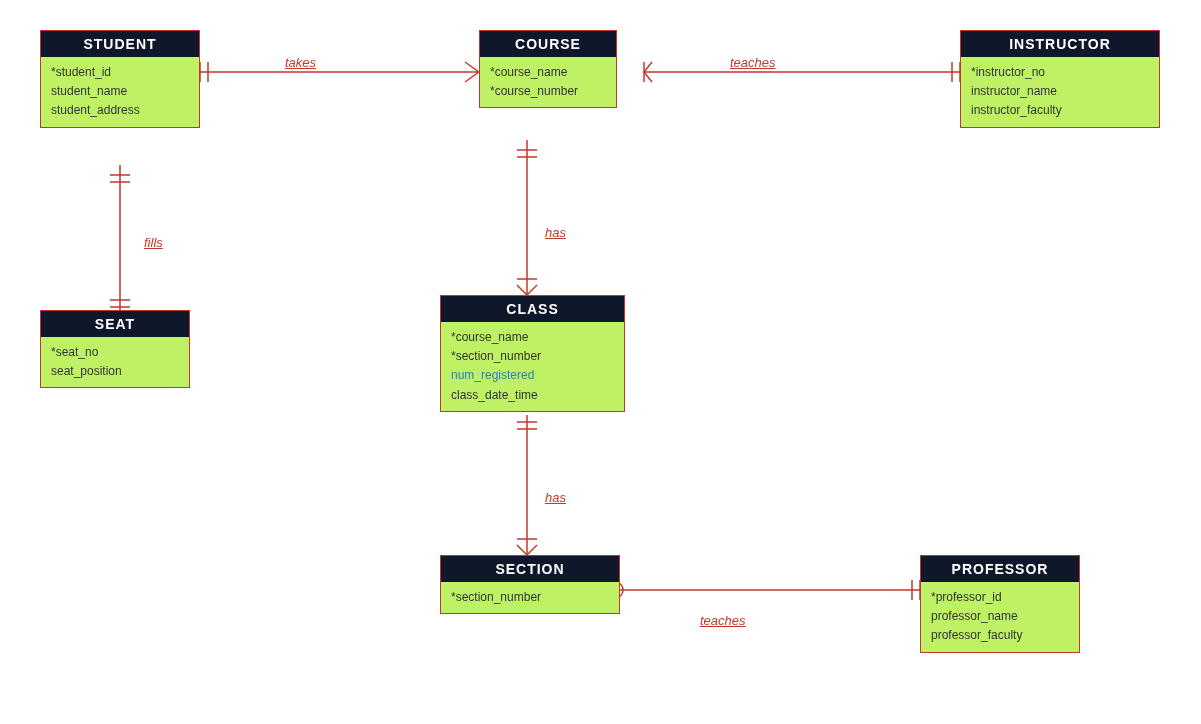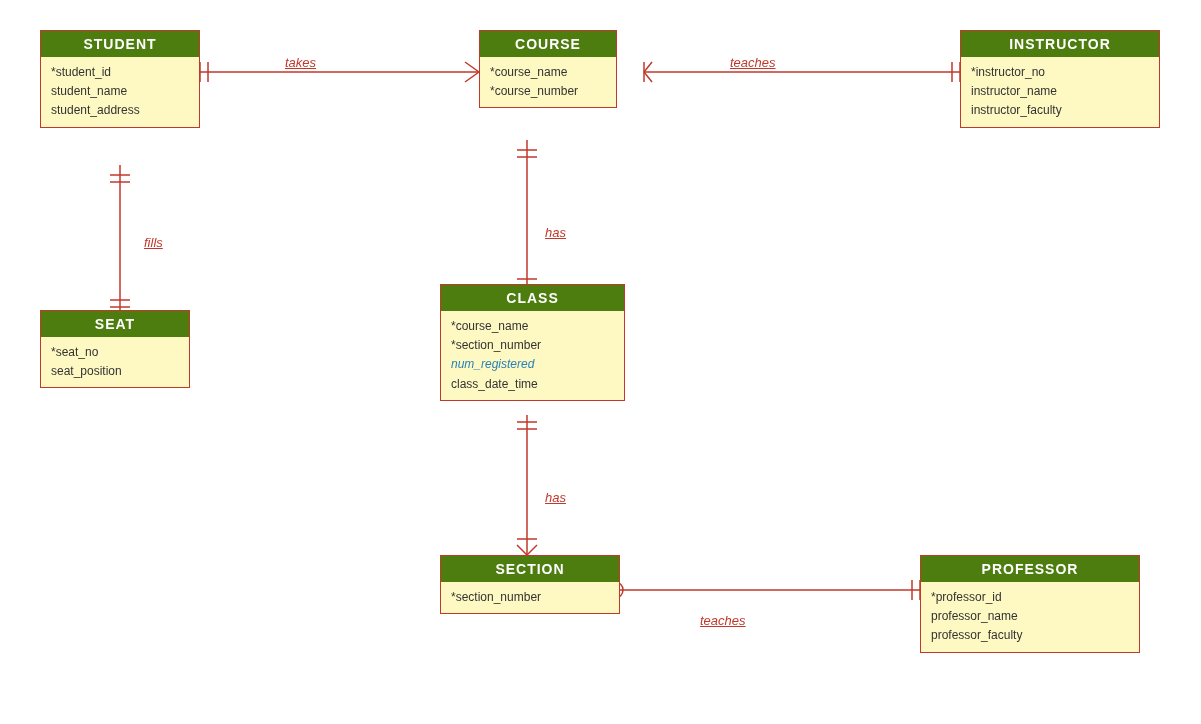--- a/index.html
+++ b/index.html
@@ -14,30 +14,30 @@
     .diagram {
       width: 1201px;
       height: 724px;
       position: relative;
     }
     .entity {
       position: absolute;
       border: 1.5px solid #c0392b;
     }
     .entity-header {
-      background: #4d7c0f;
+      background: #0f172a;
       color: #fff;
       font-weight: bold;
       font-size: 14px;
       text-align: center;
       padding: 5px 12px;
       letter-spacing: 1px;
     }
     .entity-body {
-      background: #fef9c3;
+      background: #bef264;
       padding: 6px 10px;
       font-size: 12px;
       color: #333;
       line-height: 1.6;
     }
     svg.lines {
       position: absolute;
       top: 0; left: 0;
       width: 1201px;
       height: 724px;
@@ -143,38 +143,38 @@
   </div>
 
   <div class="entity" style="left:40px; top:310px; width:150px;">
     <div class="entity-header">SEAT</div>
     <div class="entity-body">
       <div>*seat_no</div>
       <div>seat_position</div>
     </div>
   </div>
 
-  <div class="entity" style="left:440px; top:284px; width:185px;">
+  <div class="entity" style="left:440px; top:295px; width:185px;">
     <div class="entity-header">CLASS</div>
     <div class="entity-body">
       <div>*course_name</div>
       <div>*section_number</div>
-      <div style="color:#2980b9;font-style:italic;">num_registered</div>
+      <div style="color:#2980b9;">num_registered</div>
       <div>class_date_time</div>
     </div>
   </div>
 
   <div class="entity" style="left:440px; top:555px; width:180px;">
     <div class="entity-header">SECTION</div>
     <div class="entity-body">
       <div>*section_number</div>
     </div>
   </div>
 
-  <div class="entity" style="left:920px; top:555px; width:220px;">
+  <div class="entity" style="left:920px; top:555px; width:160px;">
     <div class="entity-header">PROFESSOR</div>
     <div class="entity-body">
       <div>*professor_id</div>
       <div>professor_name</div>
       <div>professor_faculty</div>
     </div>
   </div>
 
 </div>
 

